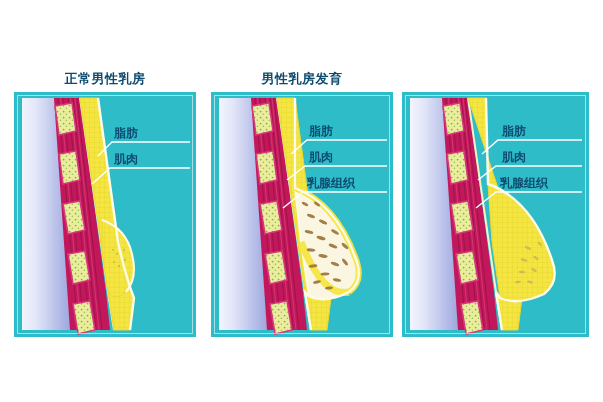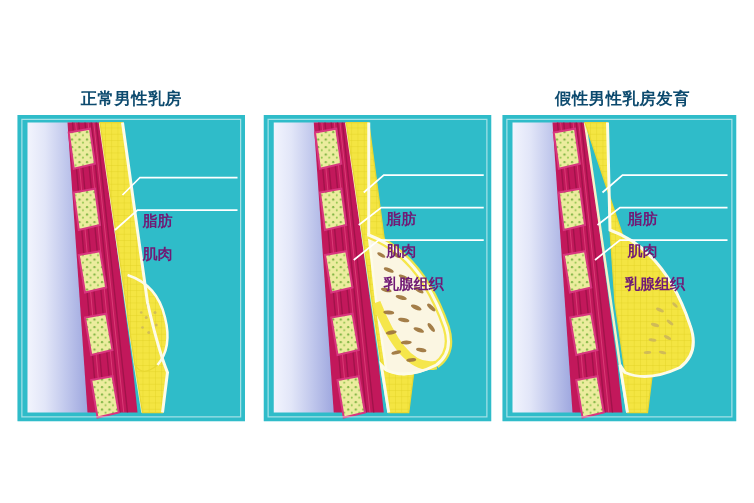--- a/index.html
+++ b/index.html
@@ -62,37 +62,36 @@
 
   .label-layer {
     position: absolute;
     left: 0;
     top: 0;
     width: 100%;
     height: 100%;
   }
   .lbl {
     position: absolute;
-    color: #701a75;
+    color: #0c4a6e;
     font-weight: bold;
     font-size: 12px;
     white-space: nowrap;
     font-family: Liberation Mono, monospace;
-    margin-top: 44px;
   }
 </style>
 </head>
 <body>
 
 <div id="figure">
 
   <div class="panel-title" style="left:14px; top:70px; width:182px;">正常男性乳房</div>
 
-
-  <div class="panel-title" style="left:403px; top:70px; width:190px;">假性男性乳房发育</div>
+  <div class="panel-title" style="left:211px; top:70px; width:182px;">男性乳房发育</div>
+
 
   <div class="panel" style="left:14px; top:92px; width:182px; height:245px;">
     <svg class="anatomy" viewBox="0 0 182 245" preserveAspectRatio="none">
       <defs>
         <linearGradient id="cw1" x1="0" y1="0" x2="1" y2="0">
           <stop offset="0%" stop-color="#f2f4fd"></stop>
           <stop offset="28%" stop-color="#e2e6f8"></stop>
           <stop offset="62%" stop-color="#c0c7ec"></stop>
           <stop offset="100%" stop-color="#9aa3dd"></stop>
         </linearGradient>

